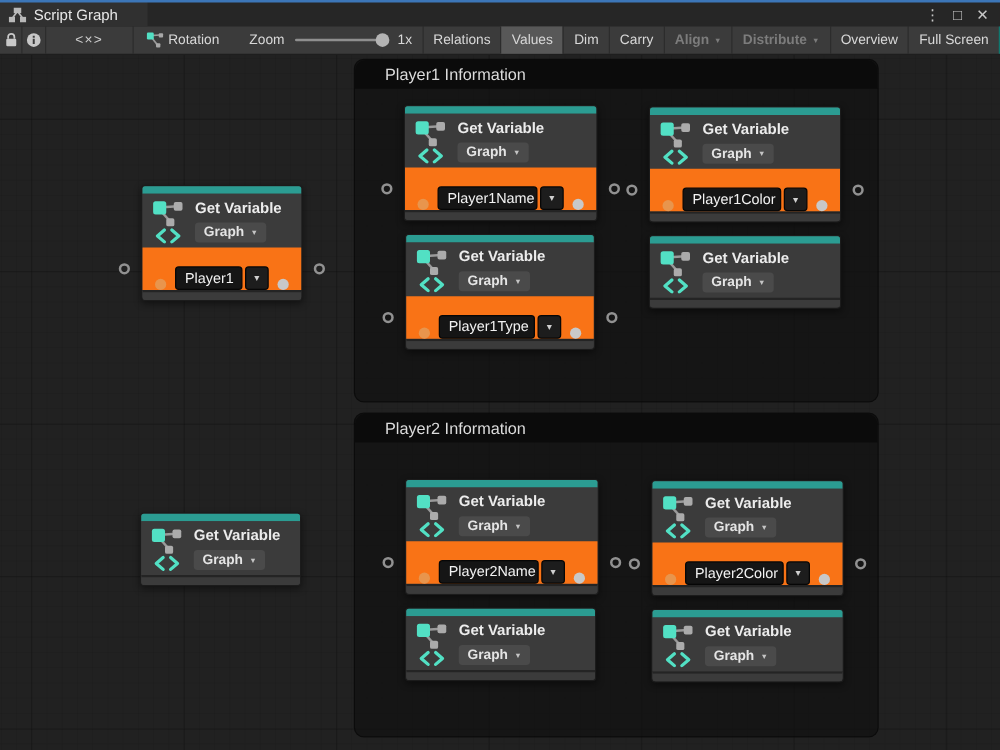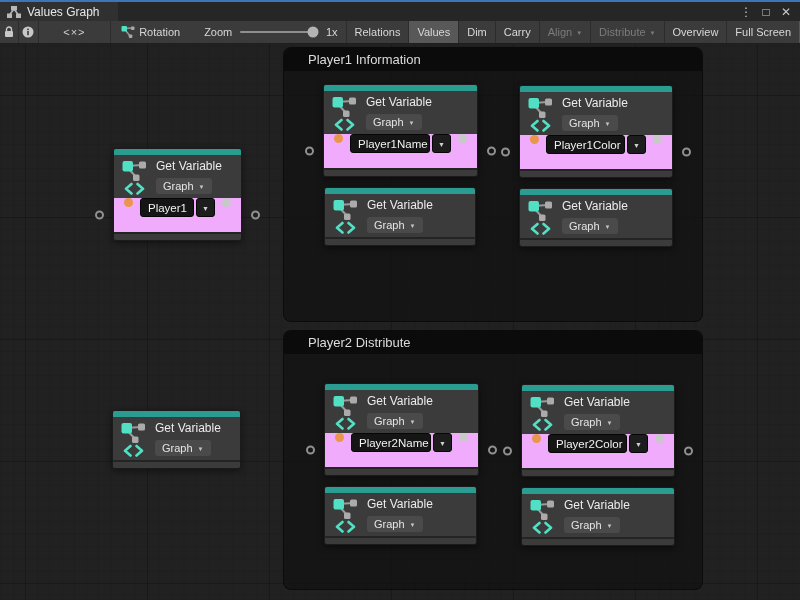--- a/index.html
+++ b/index.html
@@ -15,21 +15,21 @@
   .win-controls { margin-left:auto; display:flex; align-items:center; gap:4px; padding:2px 6px 0 0; }
   .win-btn { color:#c8c8c8; font-size:12px; width:16px; text-align:center; cursor:default; }
 
   
   .toolbar { height:23px; background:#3b3b3b; border-bottom:1px solid #1e1e1e;
              display:flex; align-items:stretch; font-size:11px; color:#d8d8d8; }
   .tb-sep { width:1px; background:#2c2c2c; }
   .tb-icon-btn { display:flex; align-items:center; justify-content:center; }
   .tb-btn { display:flex; align-items:center; gap:4px; padding:0 8px; white-space:nowrap; }
   .tb-btn.active { background:#585858; }
-  .tb-btn.disabled { color:#7c7c7c; }
+  .tb-btn.disabled { color:#7c7c7c;font-weight:bold; }
   .caret-sm { font-size:6px; line-height:1; position:relative; top:1px; }
   .tb-btn.disabled .caret-sm { color:#7c7c7c; }
   .zoom-track { position:relative; width:95px; height:2px; background:#8f8f8f; border-radius:1px; align-self:center; }
   .zoom-handle { position:absolute; top:50%; width:11px; height:11px; border-radius:50%;
                  background:#b4b4b4; transform:translate(-50%,-50%); }
   .right-cluster { margin-left:auto; display:flex; align-items:stretch; }
   .right-cluster .tb-btn { border-left:1px solid #2c2c2c; }
   .right-cluster .tb-btn:last-child { border-right:1px solid #0f766e; }
 
   
@@ -45,26 +45,26 @@
   
   .group { position:absolute; background:rgba(17,17,17,0.72); border:1px solid rgba(0,0,0,0.45);
            border-radius:8px; }
   .group-header { height:23px; background:rgba(8,8,8,0.72); border-radius:8px 8px 0 0;
                   display:flex; align-items:center; padding:0 24px; color:#dcdcdc; font-size:13px; }
 
   
   .node { position:absolute; border-radius:3px; border:1px solid #1b1b1b;
           box-shadow:0 2px 6px rgba(0,0,0,0.45); background:#3b3b3b; }
   .accent { height:6px; background:var(--teal,#2b9c92); border-radius:2px 2px 0 0; }
-  .nhead { height:43px; background:#3b3b3b; display:flex; align-items:center; gap:8px; padding:0 8px; }
+  .nhead { height:43px; background:#3b3b3b; display:flex; align-items:center; gap:8px; padding:0 8px;font-weight:bold; }
   .ntitle { color:#ececec; font-size:12px; margin-bottom:3px; white-space:nowrap; }
   .nscope { display:inline-flex; align-items:center; gap:5px; height:16px; padding:0 7px;
             background:#4a4a4a; border-radius:3px; color:#e4e4e4; font-size:11px; width:max-content; }
   .nscope .caret-sm { color:#c4c4c4; }
-  .nrow { position:relative; height:34px; background:#f0abfc; display:flex; align-items:flex-start;
+  .nrow { position:relative; height:34px; background:#f97316; display:flex; align-items:flex-end;
           gap:7px; padding:0 10px; }
   .dot { width:9px; height:9px; border-radius:50%; flex:none; }
   .dot.orange { background:var(--orange,#e8954d); }
   .dot.gray { background:#c8c8c8; }
   .vdrop { flex:1; height:19px; background:#151515; border:1px solid #060606; border-radius:3px;
            display:flex; align-items:center; padding:0 7px; color:#f2f2f2; font-size:11.5px;
            white-space:nowrap; overflow:hidden; }
   .vdrop-arrow { width:19px; height:19px; margin-left:-5px; background:#1d1d1d; border:1px solid #060606;
                  border-radius:3px; display:flex; align-items:center; justify-content:center; flex:none; }
   .vdrop-arrow .caret-sm { color:#cfcfcf; font-size:7px; }
@@ -82,21 +82,21 @@
   <div class="titlebar">
     <div class="focus-line"></div>
     <div class="tab">
       <svg width="14" height="12" viewBox="0 0 14 12">
         <line x1="7" y1="3" x2="2.5" y2="9" stroke="#b8b8b8" stroke-width="1.4"></line>
         <line x1="7" y1="3" x2="11.5" y2="9" stroke="#b8b8b8" stroke-width="1.4"></line>
         <rect x="4" y="0" width="6" height="4.5" fill="#b8b8b8"></rect>
         <rect x="0" y="7.5" width="5" height="4.5" fill="#b8b8b8"></rect>
         <rect x="9" y="7.5" width="5" height="4.5" fill="#b8b8b8"></rect>
       </svg>
-      <span>Values Graph</span>
+      <span>Script Graph</span>
     </div>
     <div class="win-controls">
       <span class="win-btn">⋮</span>
       <span class="win-btn">□</span>
       <span class="win-btn">✕</span>
     </div>
   </div>
 
   <div class="toolbar">
     <div class="tb-icon-btn" style="width:22px">
@@ -168,21 +168,21 @@
   </div>
 
   <div class="canvas" id="canvas">
       <div class="group" style="left: 283px; top: 3px; width: 420px; height: 275px;">
         <div class="group-header">
           <span>Player1 Information</span>
         </div>
       </div>
       <div class="group" style="left: 283px; top: 286px; width: 420px; height: 260px;">
         <div class="group-header">
-          <span>Player2 Distribute</span>
+          <span>Player2 Information</span>
         </div>
       </div>
       <div class="node" style="left: 113px; top: 104px; width: 129px;">
     <div class="accent"></div>
     <div class="nhead">
       <svg width="26" height="36" viewBox="0 0 26 36">
         <line x1="5" y1="7" x2="20" y2="6" stroke="#9a9a9a" stroke-width="2"></line>
         <line x1="6" y1="9" x2="14" y2="18" stroke="#9a9a9a" stroke-width="2"></line>
         <rect x="0.5" y="2" width="10.5" height="10.5" rx="2" fill="#52e0c4"></rect>
         <rect x="17" y="2.5" width="7" height="7" rx="1.5" fill="#ababab"></rect>
@@ -293,20 +293,32 @@
         <path d="M15.5 25 L21 29.8 L15.5 34.5" fill="none" stroke="#52e0c4" stroke-width="2.6" stroke-linecap="round" stroke-linejoin="round"></path>
       </svg>
       <div class="nmeta">
         <div class="ntitle">Get Variable</div>
         <div class="nscope">
           <span class="nscope-label">Graph</span>
           <span class="caret-sm">▼</span>
         </div>
       </div>
     </div>
+    <div class="nrow">
+      <span class="outer-port left"></span>
+      <span class="dot orange"></span>
+      <div class="vdrop">
+        <span class="vname">Player1Type</span>
+      </div>
+      <div class="vdrop-arrow">
+        <span class="caret-sm">▼</span>
+      </div>
+      <span class="dot gray"></span>
+      <span class="outer-port right"></span>
+    </div>
     <div class="nfoot"></div>
   </div>
       <div class="node" style="left: 519px; top: 144px; width: 154px;">
     <div class="accent"></div>
     <div class="nhead">
       <svg width="26" height="36" viewBox="0 0 26 36">
         <line x1="5" y1="7" x2="20" y2="6" stroke="#9a9a9a" stroke-width="2"></line>
         <line x1="6" y1="9" x2="14" y2="18" stroke="#9a9a9a" stroke-width="2"></line>
         <rect x="0.5" y="2" width="10.5" height="10.5" rx="2" fill="#52e0c4"></rect>
         <rect x="17" y="2.5" width="7" height="7" rx="1.5" fill="#ababab"></rect>

